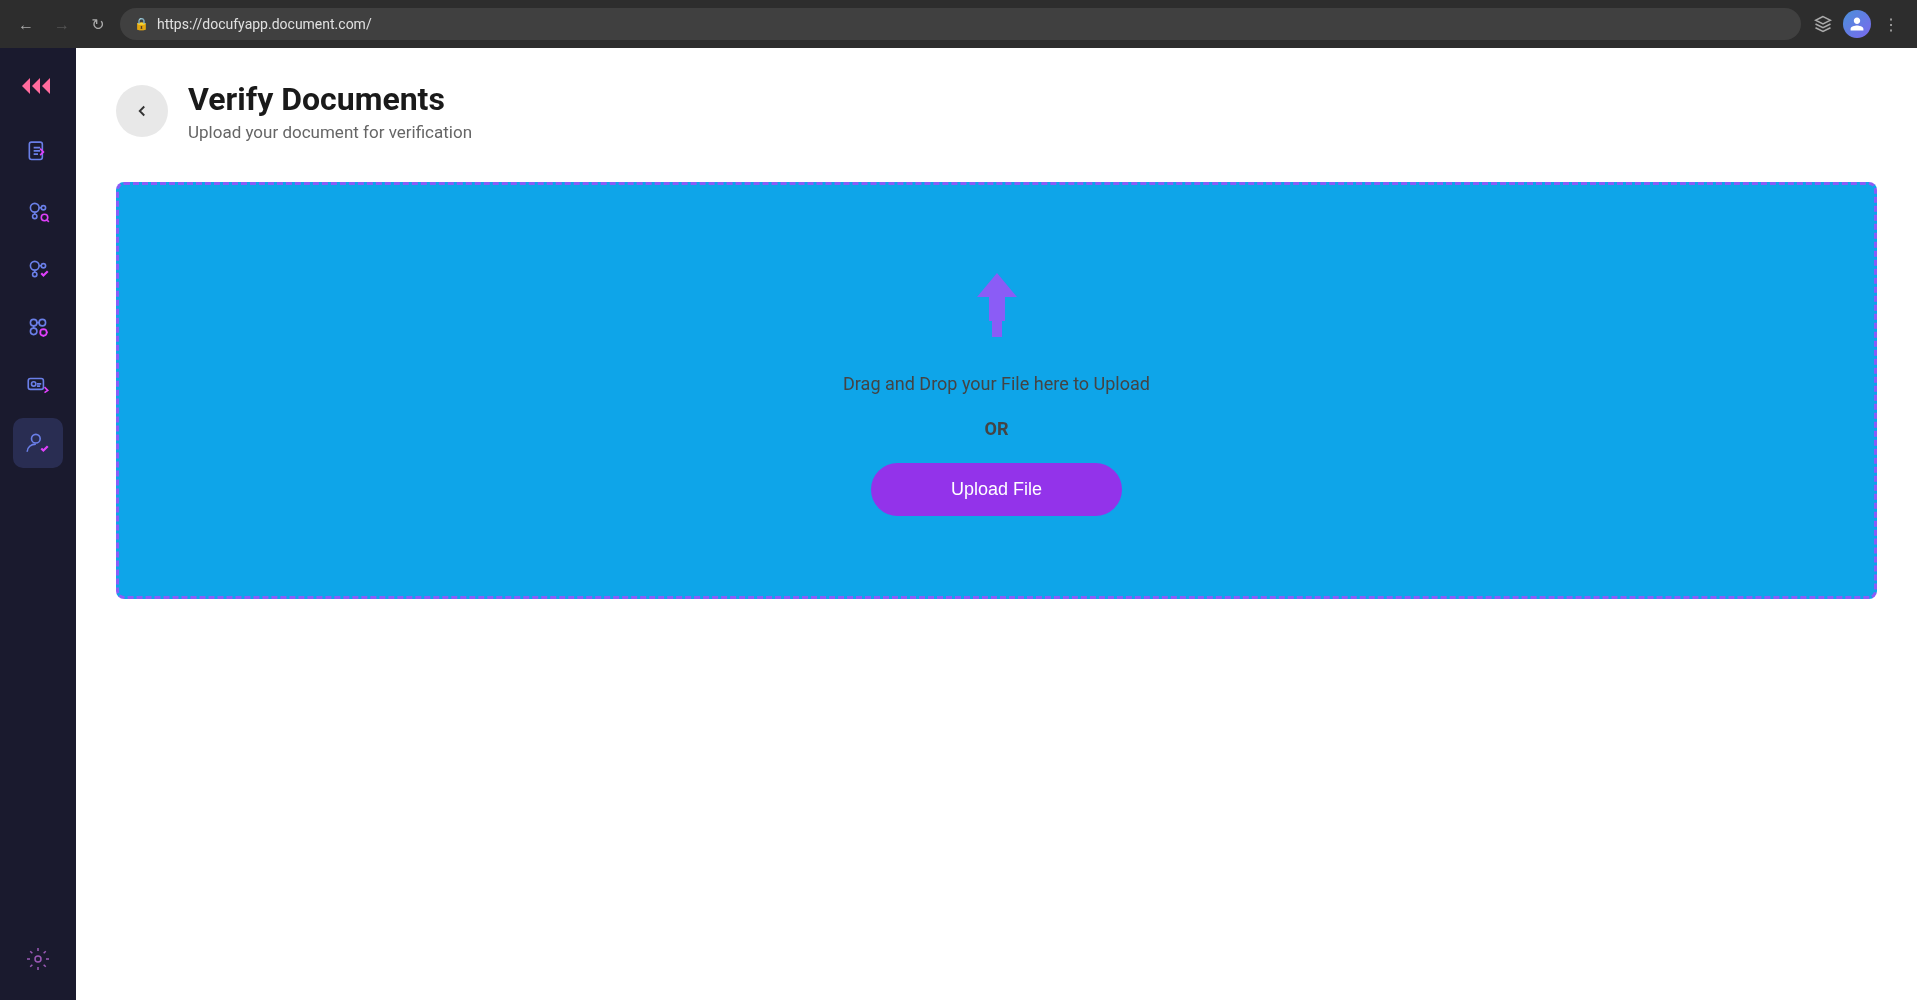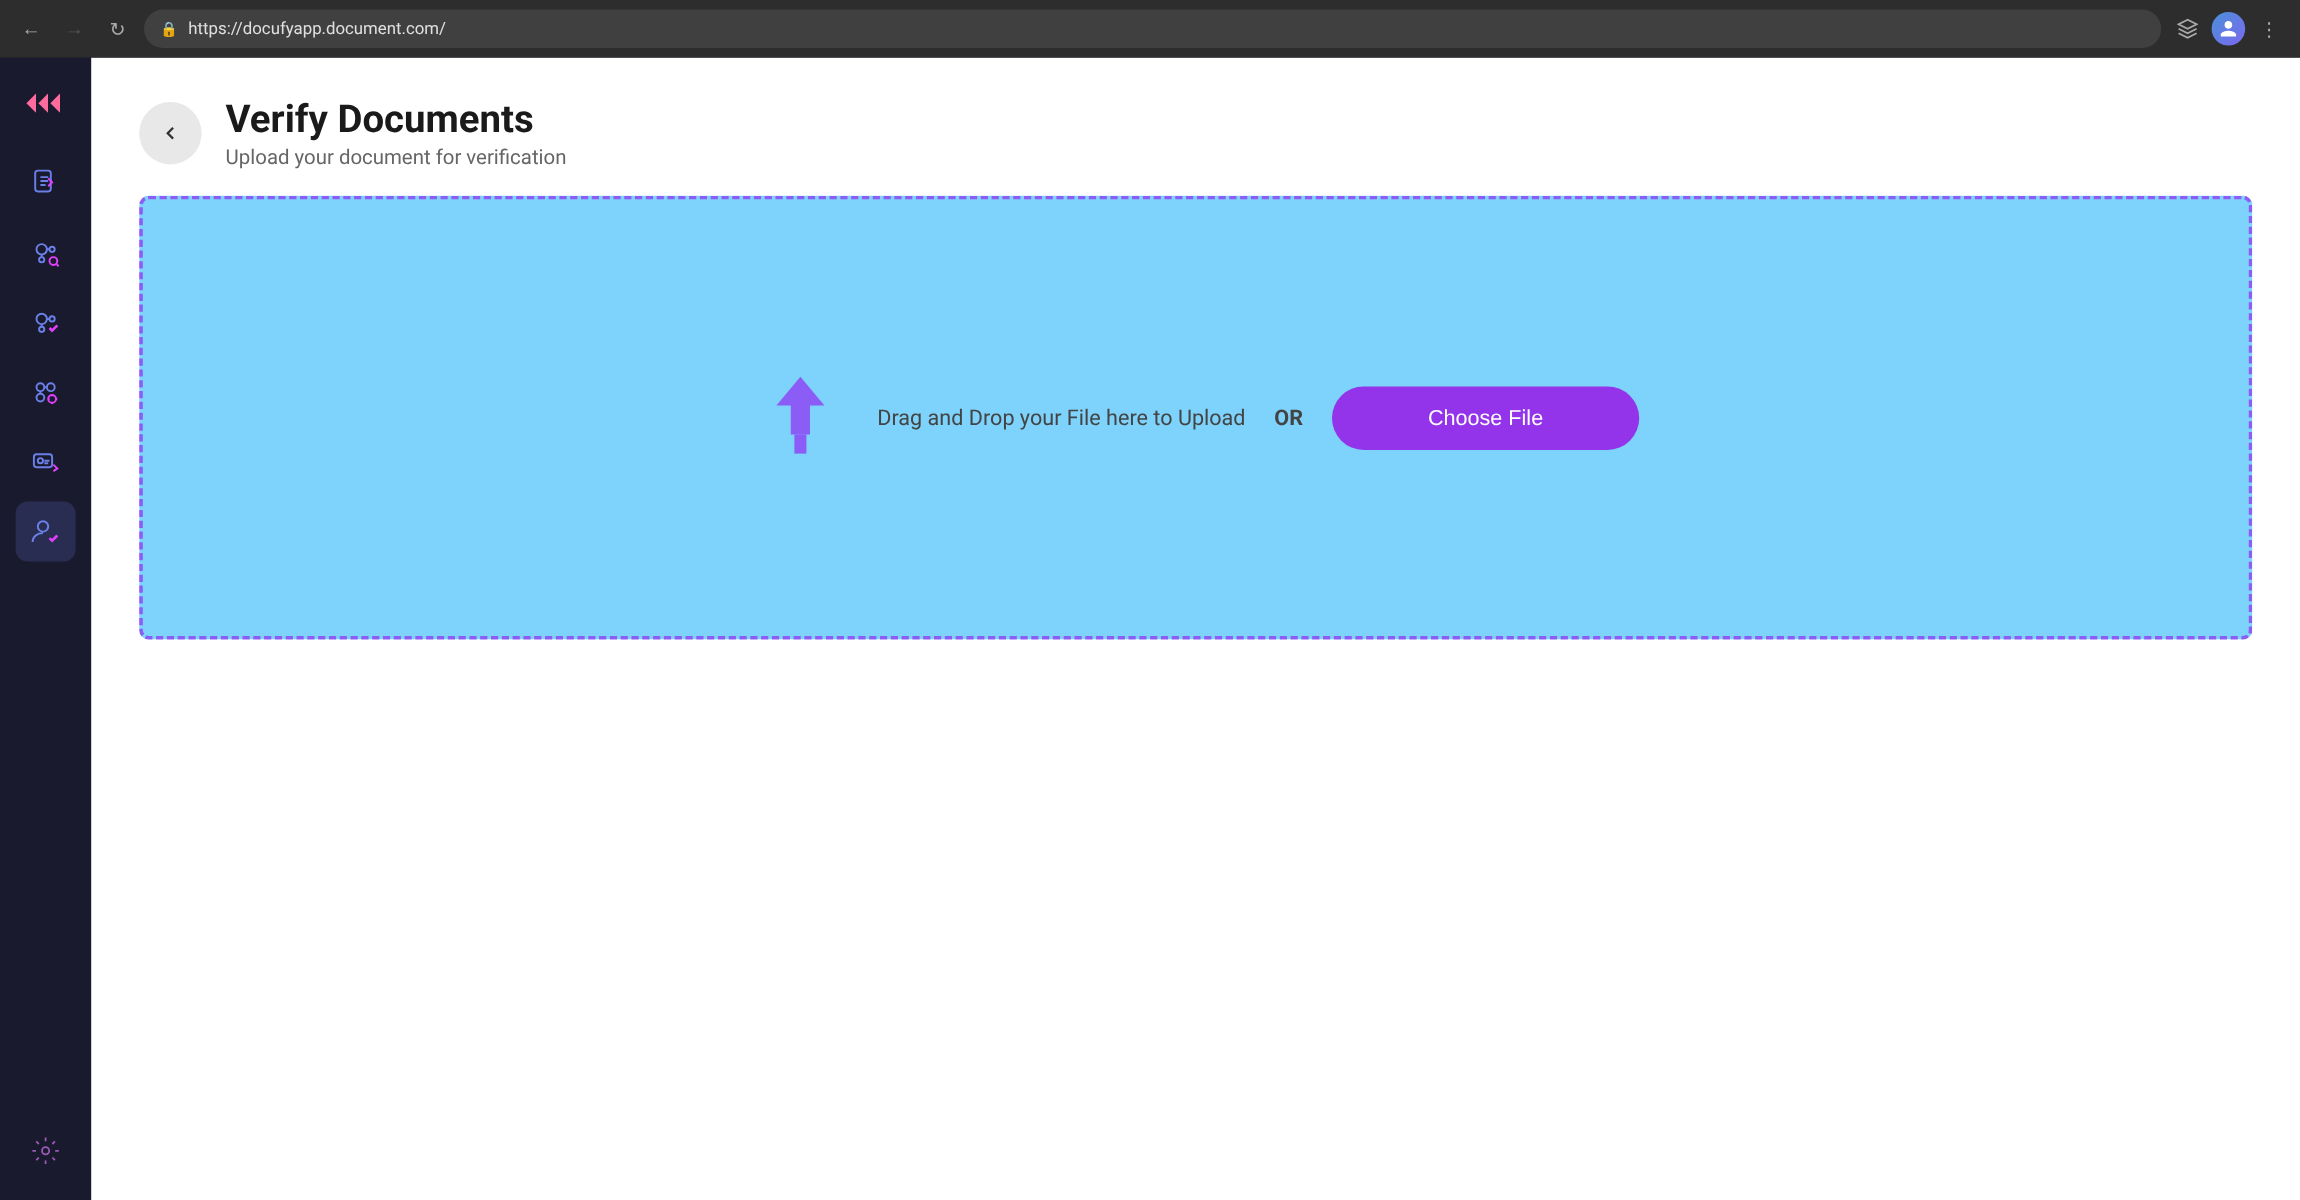--- a/index.html
+++ b/index.html
@@ -174,21 +174,21 @@
       background: #ffffff;
       overflow-y: auto;
       padding: 32px 40px;
     }
 
     
     .page-header {
       display: flex;
       align-items: center;
       gap: 20px;
-      margin-bottom: 21px;
+      margin-bottom: 40px;
     }
 
     .back-button {
       width: 52px;
       height: 52px;
       background: #e8e8e8;
       border-radius: 50%;
       display: flex;
       align-items: center;
       justify-content: center;
@@ -218,26 +218,27 @@
       color: #666;
       margin-top: 4px;
     }
 
     
     .upload-area {
       border: 3px dashed #8b5cf6;
       border-radius: 8px;
       padding: 80px 40px;
       display: flex;
-      align-items: center;
-      justify-content: center;
+      flex-direction: column;
+      align-items: center;
+      justify-content: flex-start;
       gap: 24px;
       min-height: 370px;
       cursor: pointer;
-      background: #7dd3fc;
+      background: #0ea5e9;
     }
 
     .upload-icon {
       color: #8b5cf6;
     }
 
     .upload-icon svg {
       width: 80px;
       height: 80px;
     }
@@ -388,17 +389,17 @@
     <div class="upload-area">
       <div class="upload-icon">
         <svg viewBox="0 0 80 80" fill="none">
 
           <polygon points="40,8 60,32 48,32 48,56 32,56 32,32 20,32" fill="#8b5cf6"></polygon>
           <rect x="35" y="56" width="10" height="16" fill="#8b5cf6"></rect>
         </svg>
       </div>
       <p class="upload-text">Drag and Drop your File here to Upload</p>
       <p class="upload-or">OR</p>
-      <button class="choose-file-btn">Choose File</button>
+      <button class="choose-file-btn">Upload File</button>
     </div>
 
   </main>
 </div>
 
 </body></html>

